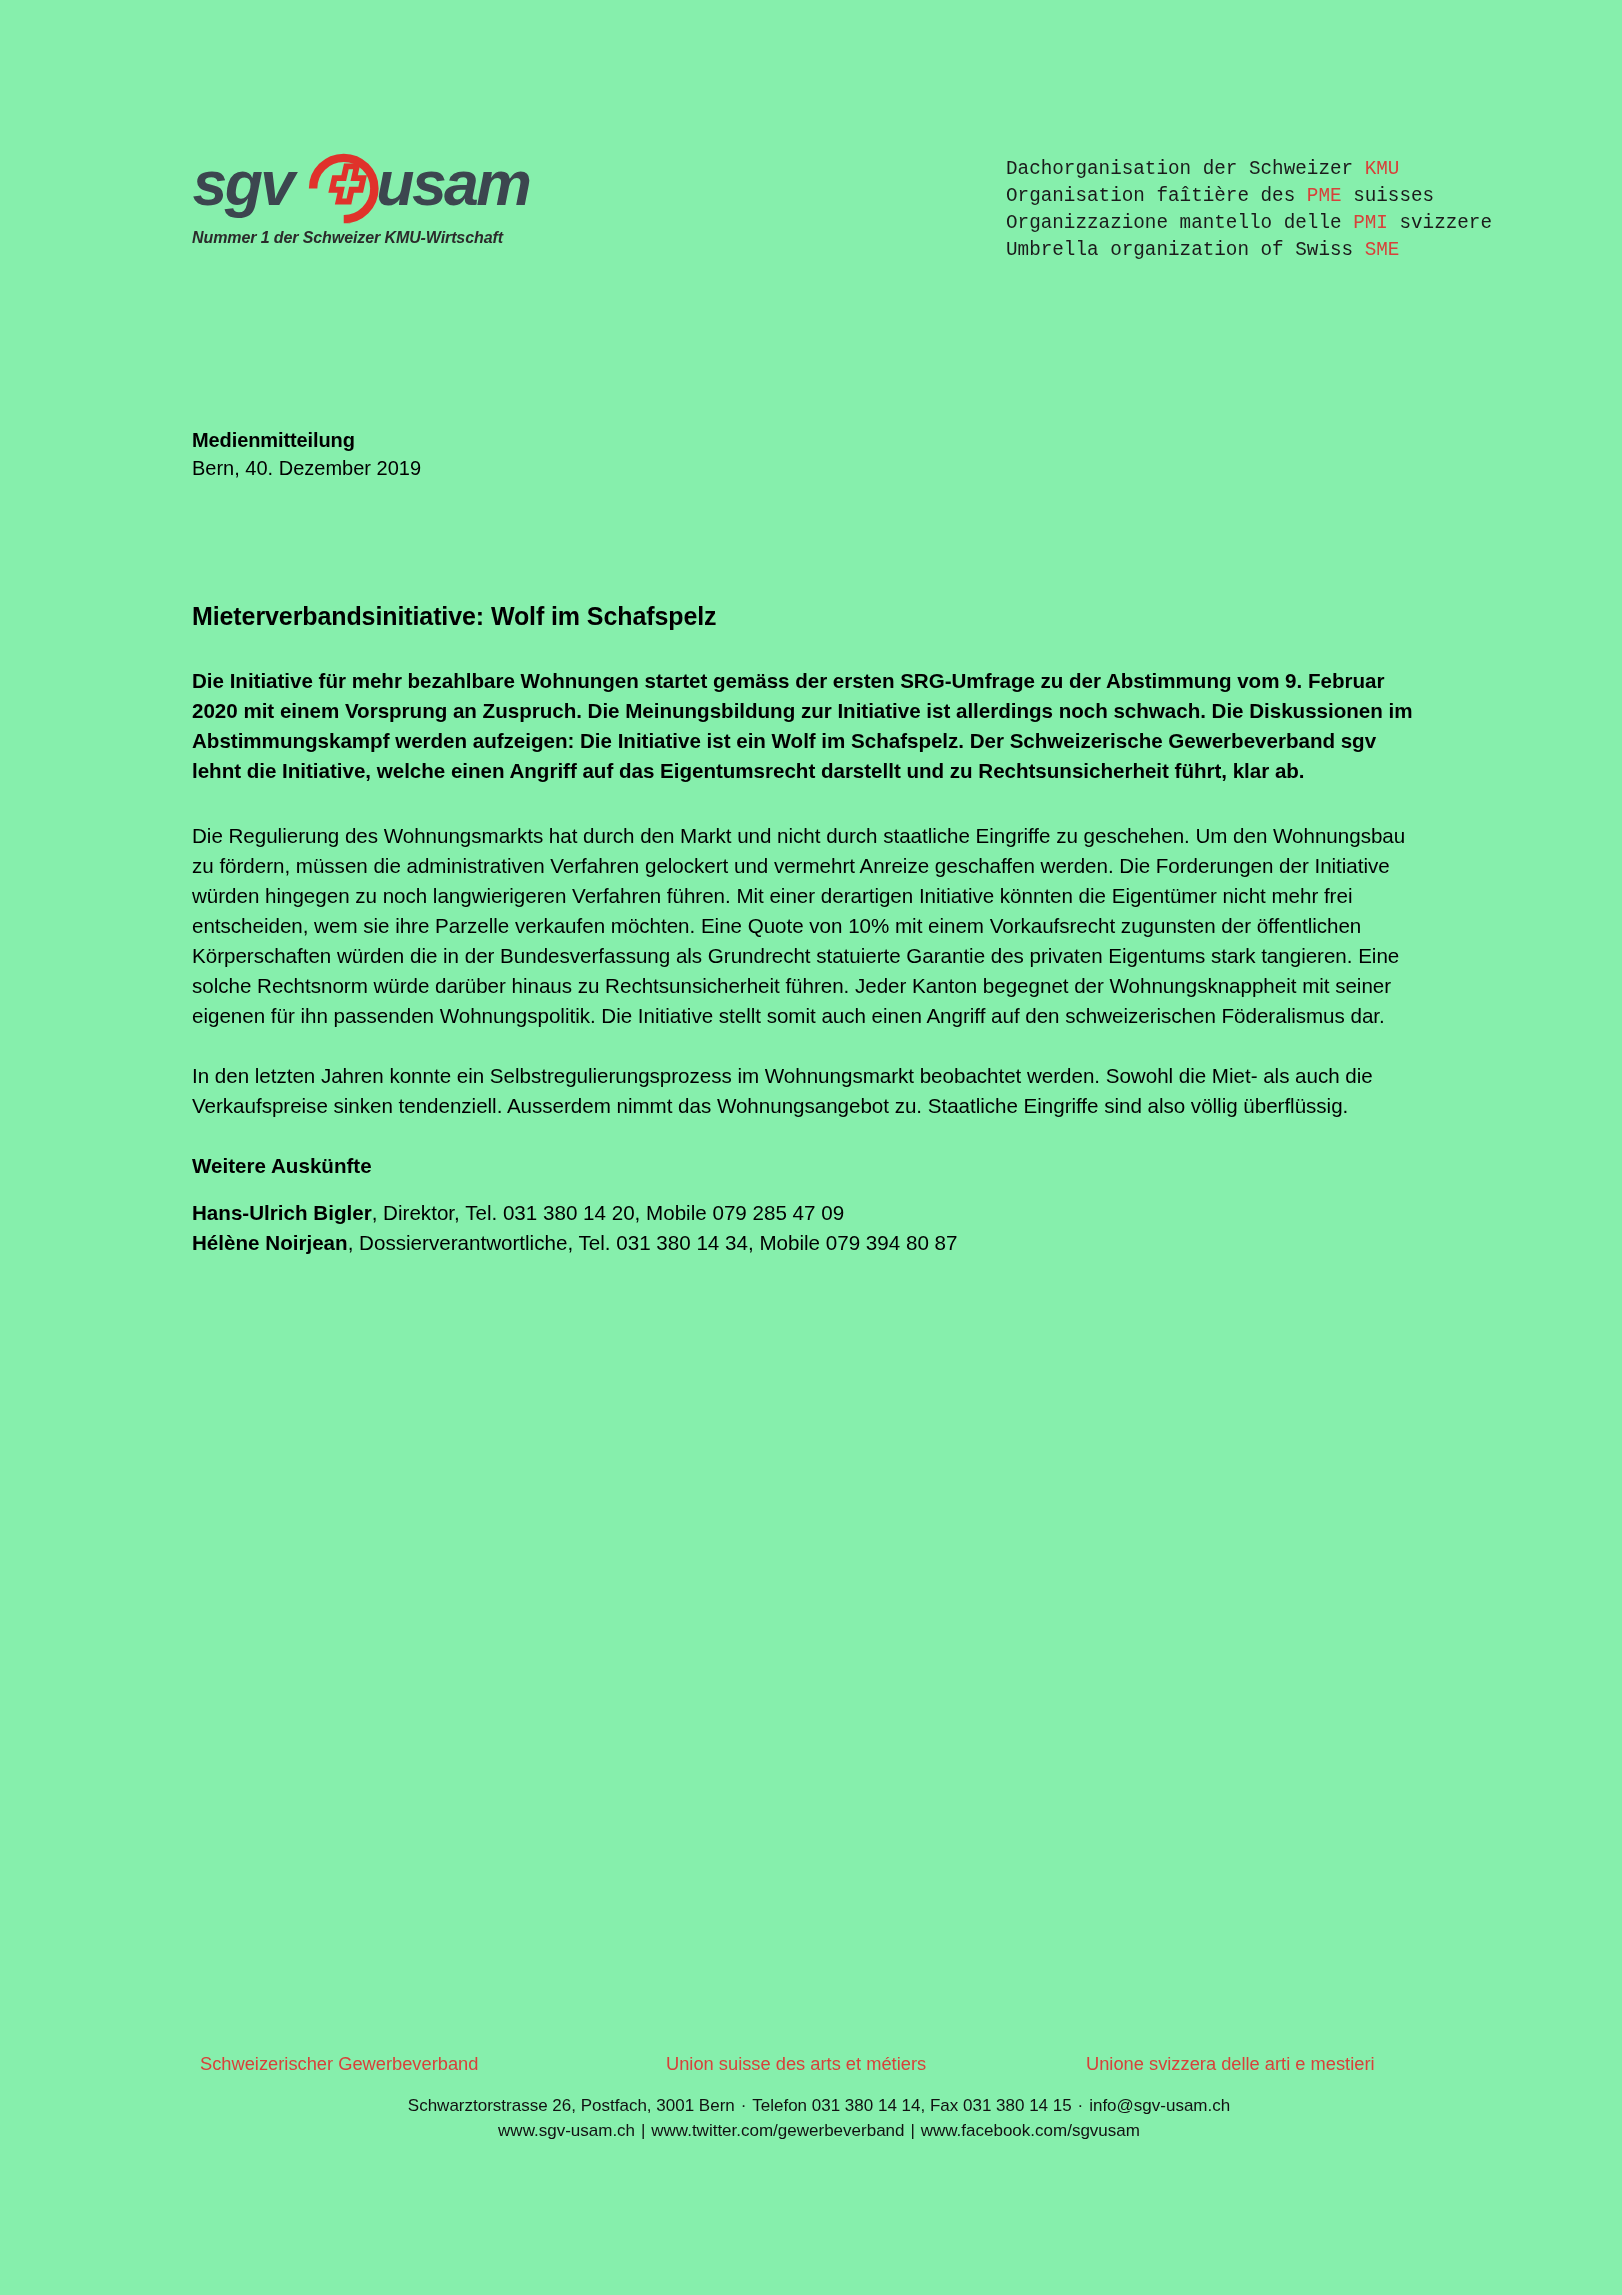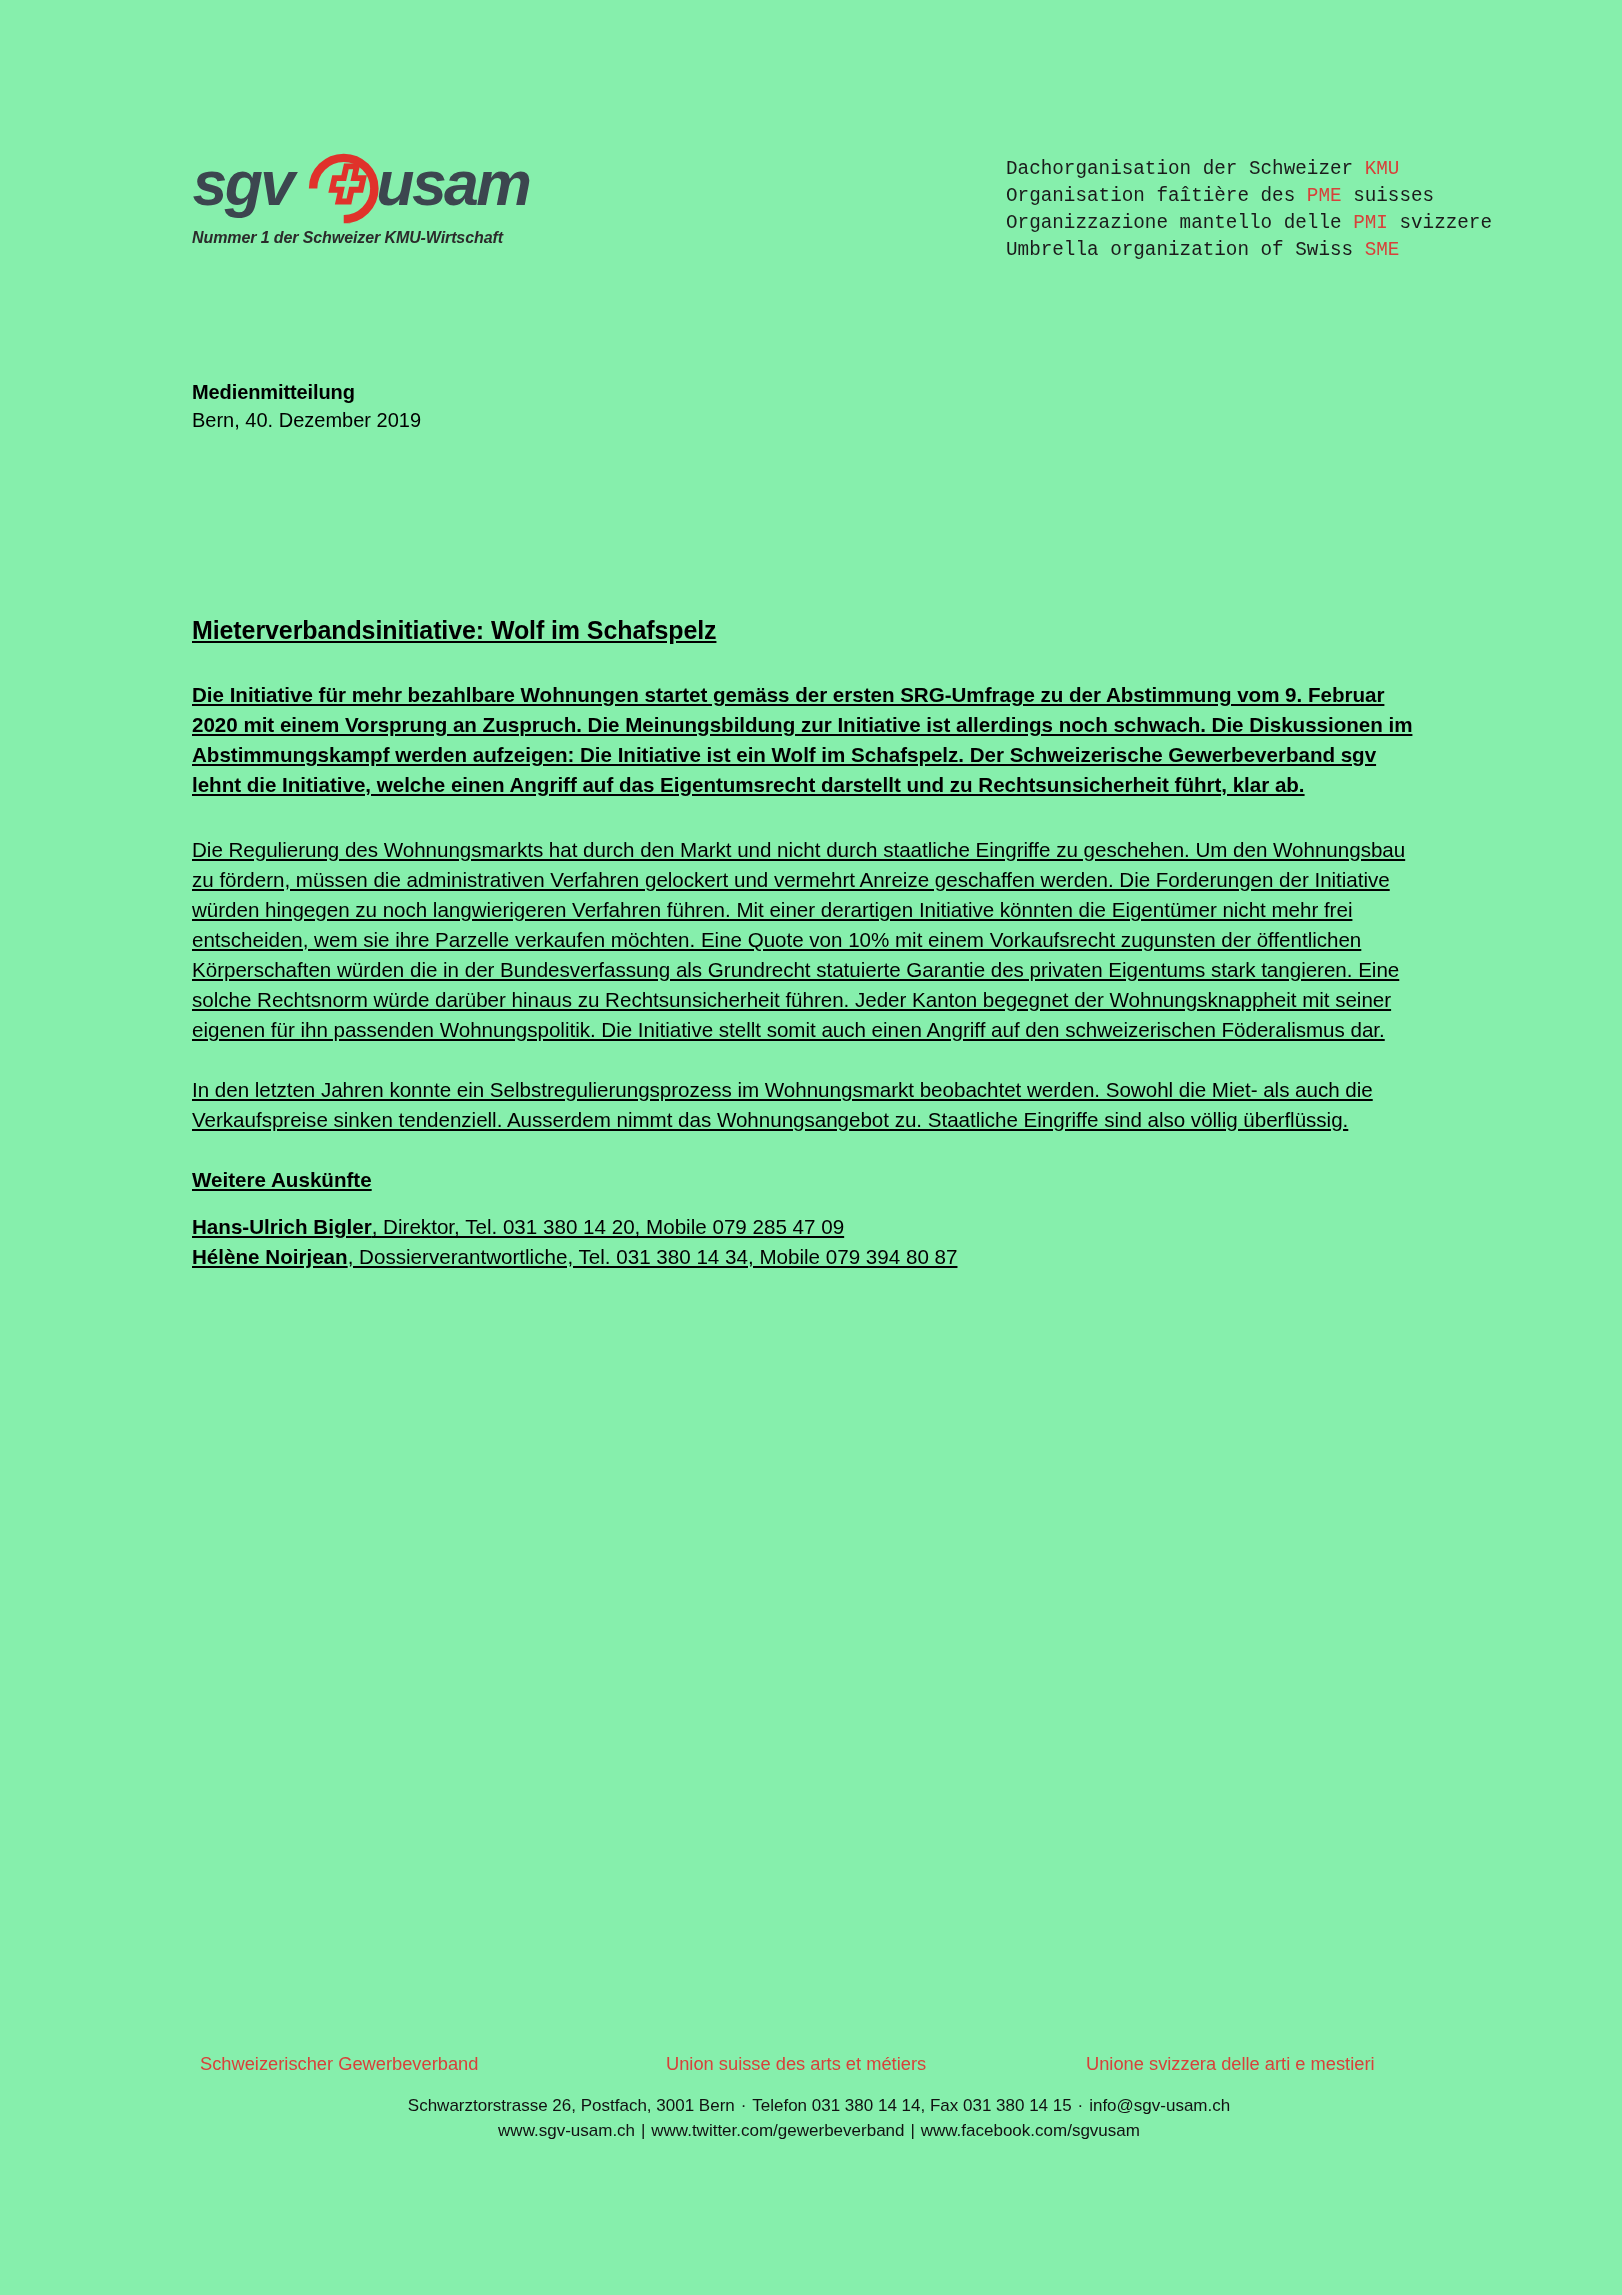--- a/index.html
+++ b/index.html
@@ -84,33 +84,33 @@
     left: 192px;
     top: 378px;
     font-size: 20px;
     line-height: 28px;
     color: #000000;
   }
   .meta-title {
     display: block;
     font-weight: 700;
     letter-spacing: -0.1px;
+    margin-top: 48px;
   }
   .meta-place {
     display: block;
     font-weight: 400;
   }
 
   
   .doc-body {
     position: absolute;
     left: 192px;
-    top: 615px;
+    top: 601px;
     width: 1237px;
-    text-decoration: underline;
   }
 
   .doc-title {
     display: block;
     font-size: 25px;
     font-weight: 700;
     line-height: 31px;
     letter-spacing: -0.1px;
     margin: 0 0 34px 0;
     color: #000000;

